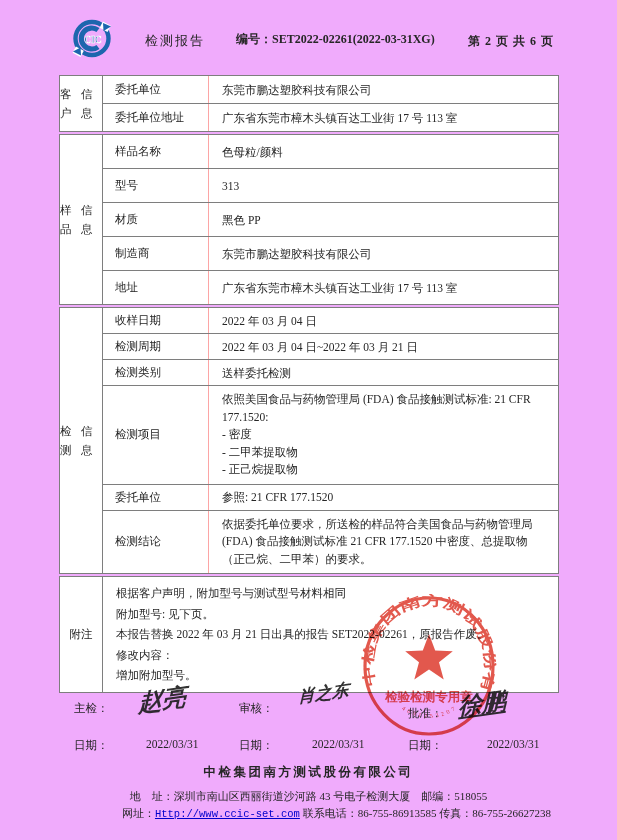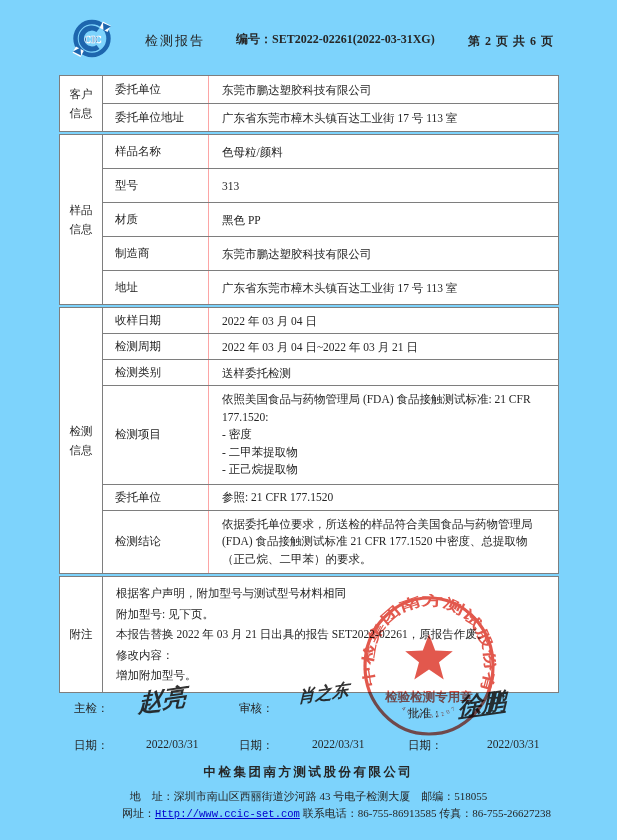--- a/index.html
+++ b/index.html
@@ -1,28 +1,28 @@
 <!DOCTYPE html>
 <html><head>
 <meta charset="utf-8">
 <style>
   html,body{margin:0;padding:0;background:#ffffff;}
-  .page{position:relative;width:617px;height:840px;background:#7dd3fc;overflow:hidden;
+  .page{position:relative;width:617px;height:840px;background:#f0abfc;overflow:hidden;
         font-family:"Liberation Serif","DejaVu Serif",serif;color:#262626;font-size:11.5px;}
 
   
   .hdr-title{position:absolute;left:145px;top:32px;font-size:13px;font-weight:normal;letter-spacing:2px;}
   .hdr-no{position:absolute;left:236px;top:31px;font-size:12px;font-weight:bold;}
   .hdr-page{position:absolute;left:468px;top:33px;font-size:12px;font-weight:bold;letter-spacing:1px;}
   .logo{position:absolute;left:68px;top:17px;width:48px;height:44px;}
 
   
   .tablewrap{position:absolute;left:59px;top:75px;width:500px;}
   .section{display:flex;border:1px solid #7e7e7e;margin-bottom:2px;box-sizing:border-box;background:#fff;}
-  .vhead{width:42px;border-right:1px solid #7e7e7e;display:flex;flex-direction:column;
+  .vhead{width:42px;border-right:1px solid #7e7e7e;display:flex;flex-direction:row;
          align-items:center;justify-content:center;line-height:19px;flex-shrink:0;}
   .rows{flex:1;display:flex;flex-direction:column;min-width:0;}
   .row{display:flex;border-top:1px solid #7e7e7e;}
   .row:first-child{border-top:none;}
   .label{width:106px;flex-shrink:0;border-right:1px solid #fca5a5;display:flex;align-items:center;
          padding-left:12px;box-sizing:border-box;}
   .value{flex:1;display:flex;align-items:center;padding:3px 10px 3px 13px;box-sizing:border-box;line-height:16px;}
   .h28{min-height:27px}
   .h34{min-height:33px}
   .h25{min-height:25px}

